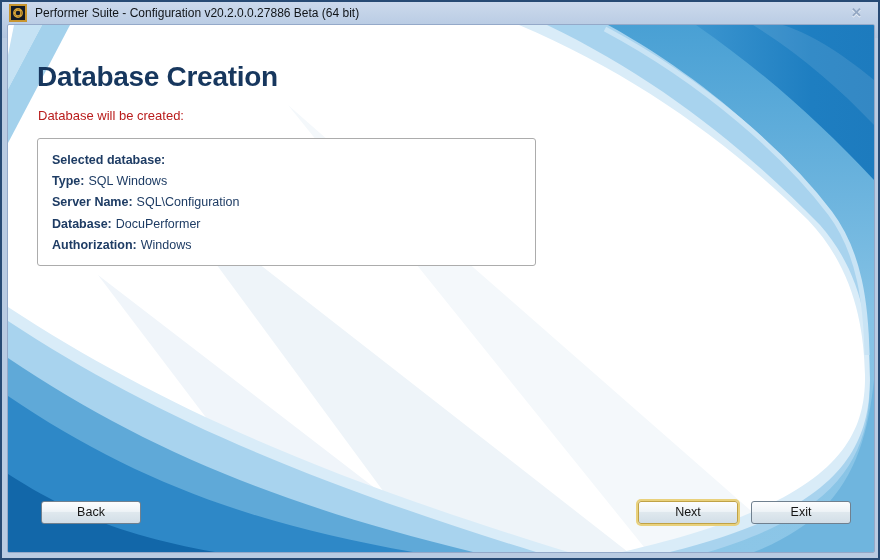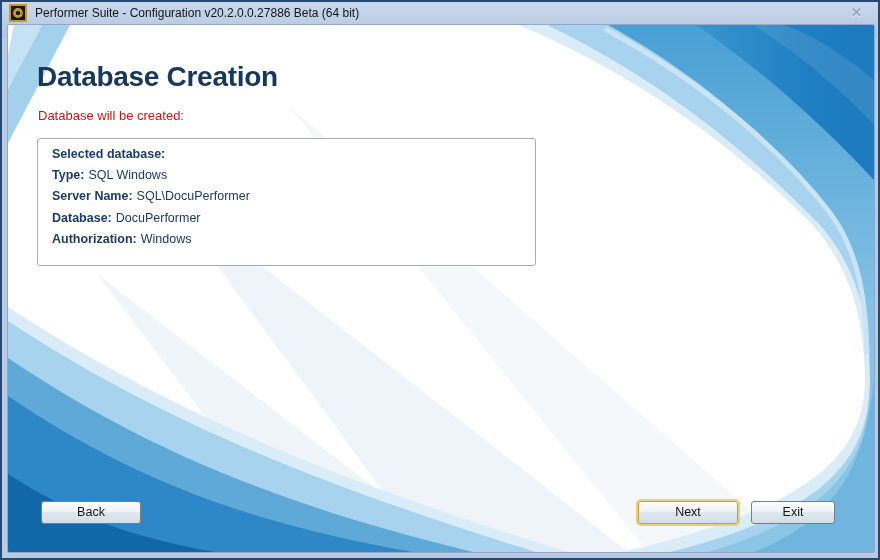--- a/index.html
+++ b/index.html
@@ -42,35 +42,35 @@
     font-size:28px;font-weight:700;color:#17375e;letter-spacing:-.3px;
   }
   #intro-text{
     position:absolute;left:30px;top:83px;
     font-size:13px;color:#b91c1c;
   }
   
   #summary-box{
     position:absolute;left:29px;top:113px;width:499px;height:128px;
     box-sizing:border-box;border:1px solid #acacac;border-radius:3px;
-    background:#ffffff;padding:5px 14px;
+    background:#ffffff;padding:11px 14px;
   }
   .sum-row{font-size:12.5px;color:#1e3c64;line-height:21.2px;white-space:nowrap;}
   .sum-lbl{font-weight:700;margin-right:4px;}
   
   .btn{
     position:absolute;top:476px;height:23px;box-sizing:border-box;
     border:1px solid #70808f;border-radius:3px;
     background:linear-gradient(180deg,#fcfdfe 0%,#eef3f7 45%,#dfe8ee 50%,#d2dee7 100%);
     font-family:"Liberation Sans",sans-serif;font-size:12.5px;color:#151515;
     text-align:center;line-height:20px;cursor:default;
   }
   #back-btn{left:33px;width:100px;}
   #next-btn{left:630px;width:100px;border:1px solid #c0a246;box-shadow:0 0 0 2px #e9d17c;}
-  #exit-btn{left:743px;width:84px;}
+  #exit-btn{left:743px;width:100px;}
 </style>
 </head>
 <body>
 
 <div id="window">
 
   <div id="titlebar">
     <div id="app-icon">
       <svg width="12" height="12" viewBox="0 0 12 12">
         <circle cx="6" cy="6" r="3.6" fill="none" stroke="#d9a63b" stroke-width="2.6"></circle>
@@ -124,21 +124,21 @@
     <div id="intro-text">Database will be created:</div>
 
     <div id="summary-box">
       <div class="sum-row">
         <span class="sum-lbl">Selected database:</span>
       </div>
       <div class="sum-row">
         <span class="sum-lbl">Type:</span><span>SQL Windows</span>
       </div>
       <div class="sum-row">
-        <span class="sum-lbl">Server Name:</span><span>SQL\DocuPerformer</span>
+        <span class="sum-lbl">Server Name:</span><span>SQL\Configuration</span>
       </div>
       <div class="sum-row">
         <span class="sum-lbl">Database:</span><span>DocuPerformer</span>
       </div>
       <div class="sum-row">
         <span class="sum-lbl">Authorization:</span><span>Windows</span>
       </div>
     </div>
 
     <div class="btn" id="back-btn">Back</div>

